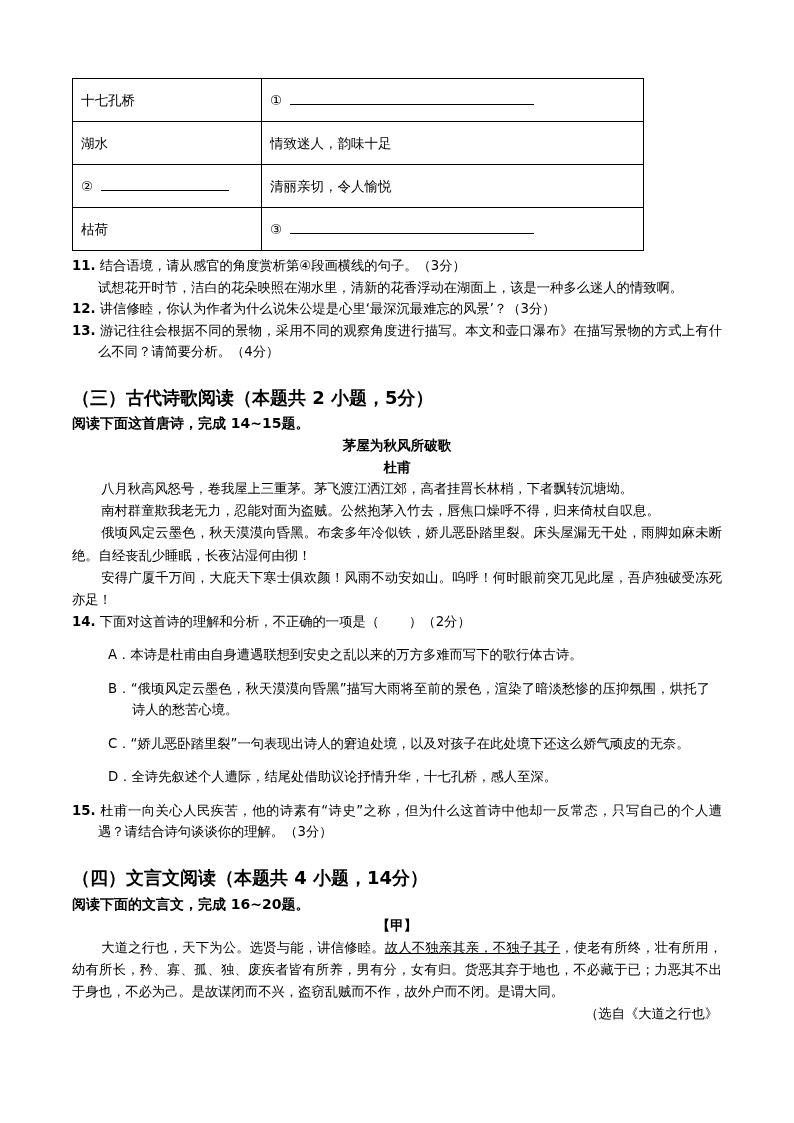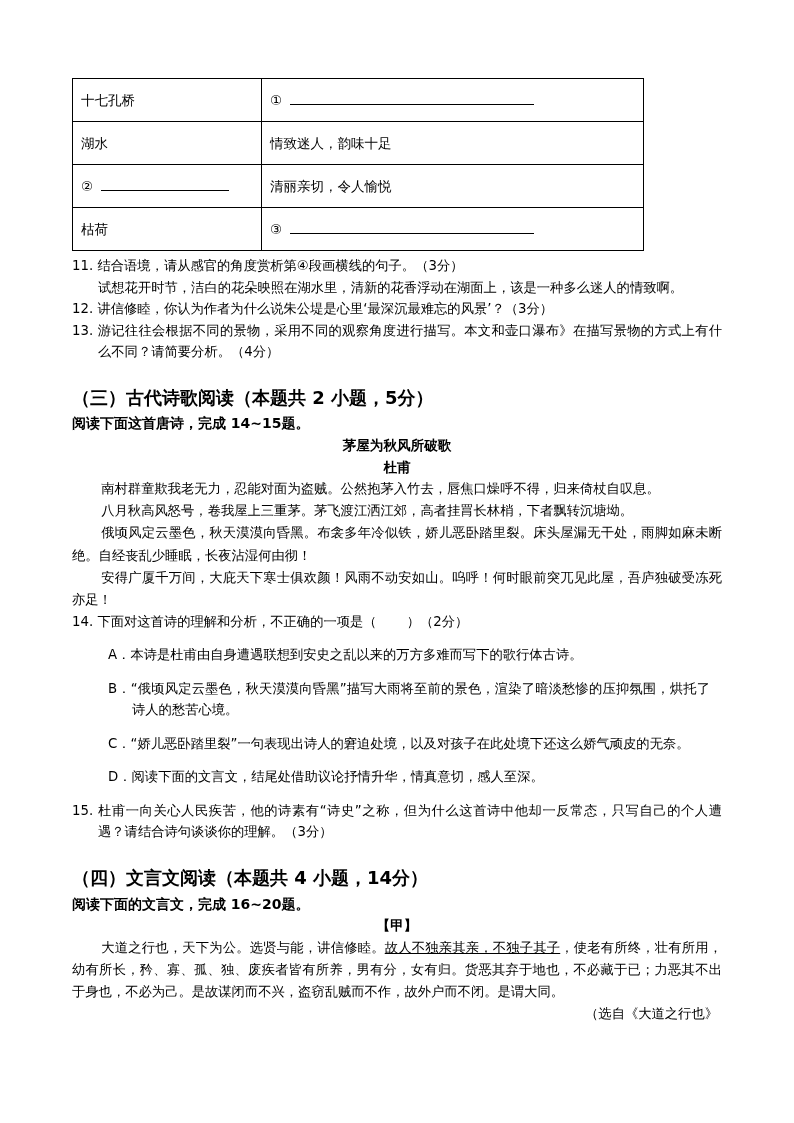--- a/index.html
+++ b/index.html
@@ -67,21 +67,21 @@
   }
   .q-item {
     font-size: 13.3px;
     line-height: 1.62;
     margin: 0;
     padding-left: 26px;
     text-indent: -26px;
     text-align: justify;
     text-justify: inter-ideograph;
   }
-  .q-num { font-family: "DejaVu Sans", "Liberation Sans", sans-serif; }
+  .q-num { font-family: "DejaVu Sans", "Liberation Sans", sans-serif; font-weight: bold; }
   .indent2 {
     text-indent: 2.4em;
   }
   .indent-hang {
     padding-left: 26px;
     text-indent: 0;
   }
 
   
   .sec-head {
@@ -200,31 +200,31 @@
     <p class="q-item"><span class="q-num">13.</span> <span>游记往往会根据不同的景物，采用不同的观察角度进行描写。本文和壶口瀑布》在描写景物的方式上有什么不同？请简要分析。（4分）</span></p>
 
     <div class="spacer-lg"></div>
 
     <p class="sec-head">（三）古代诗歌阅读（本题共 2 小题，5分）</p>
     <p class="sec-sub">阅读下面这首唐诗，完成 14~15题。</p>
 
     <p class="poem-title">茅屋为秋风所破歌</p>
     <p class="poem-author">杜甫</p>
 
+    <p class="poem-body">八月秋高风怒号，卷我屋上三重茅。茅飞渡江洒江郊，高者挂罥长林梢，下者飘转沉塘坳。</p>
     <p class="poem-body">南村群童欺我老无力，忍能对面为盗贼。公然抱茅入竹去，唇焦口燥呼不得，归来倚杖自叹息。</p>
-    <p class="poem-body">八月秋高风怒号，卷我屋上三重茅。茅飞渡江洒江郊，高者挂罥长林梢，下者飘转沉塘坳。</p>
     <p class="poem-body">俄顷风定云墨色，秋天漠漠向昏黑。布衾多年冷似铁，娇儿恶卧踏里裂。床头屋漏无干处，雨脚如麻未断绝。自经丧乱少睡眠，长夜沾湿何由彻！</p>
     <p class="poem-body">安得广厦千万间，大庇天下寒士俱欢颜！风雨不动安如山。呜呼！何时眼前突兀见此屋，吾庐独破受冻死亦足！</p>
 
     <p class="q-item"><span class="q-num">14.</span> <span>下面对这首诗的理解和分析，不正确的一项是（</span><span class="answer-gap"></span><span>）（2分）</span></p>
 
     <p class="opt"><span class="opt-letter">A．</span><span>本诗是杜甫由自身遭遇联想到安史之乱以来的万方多难而写下的歌行体古诗。</span></p>
     <p class="opt"><span class="opt-letter">B．</span><span>“俄顷风定云墨色，秋天漠漠向昏黑”描写大雨将至前的景色，渲染了暗淡愁惨的压抑氛围，烘托了诗人的愁苦心境。</span></p>
     <p class="opt"><span class="opt-letter">C．</span><span>“娇儿恶卧踏里裂”一句表现出诗人的窘迫处境，以及对孩子在此处境下还这么娇气顽皮的无奈。</span></p>
-    <p class="opt"><span class="opt-letter">D．</span><span>阅读下面的文言文，结尾处借助议论抒情升华，情真意切，感人至深。</span></p>
+    <p class="opt"><span class="opt-letter">D．</span><span>全诗先叙述个人遭际，结尾处借助议论抒情升华，十七孔桥，感人至深。</span></p>
 
     <p class="q-item"><span class="q-num">15.</span> <span>杜甫一向关心人民疾苦，他的诗素有“诗史”之称，但为什么这首诗中他却一反常态，只写自己的个人遭遇？请结合诗句谈谈你的理解。（3分）</span></p>
 
     <div class="spacer-lg"></div>
 
     <p class="sec-head">（四）文言文阅读（本题共 4 小题，14分）</p>
     <p class="sec-sub">阅读下面的文言文，完成 16~20题。</p>
 
     <p class="jia-label">【甲】</p>
 

